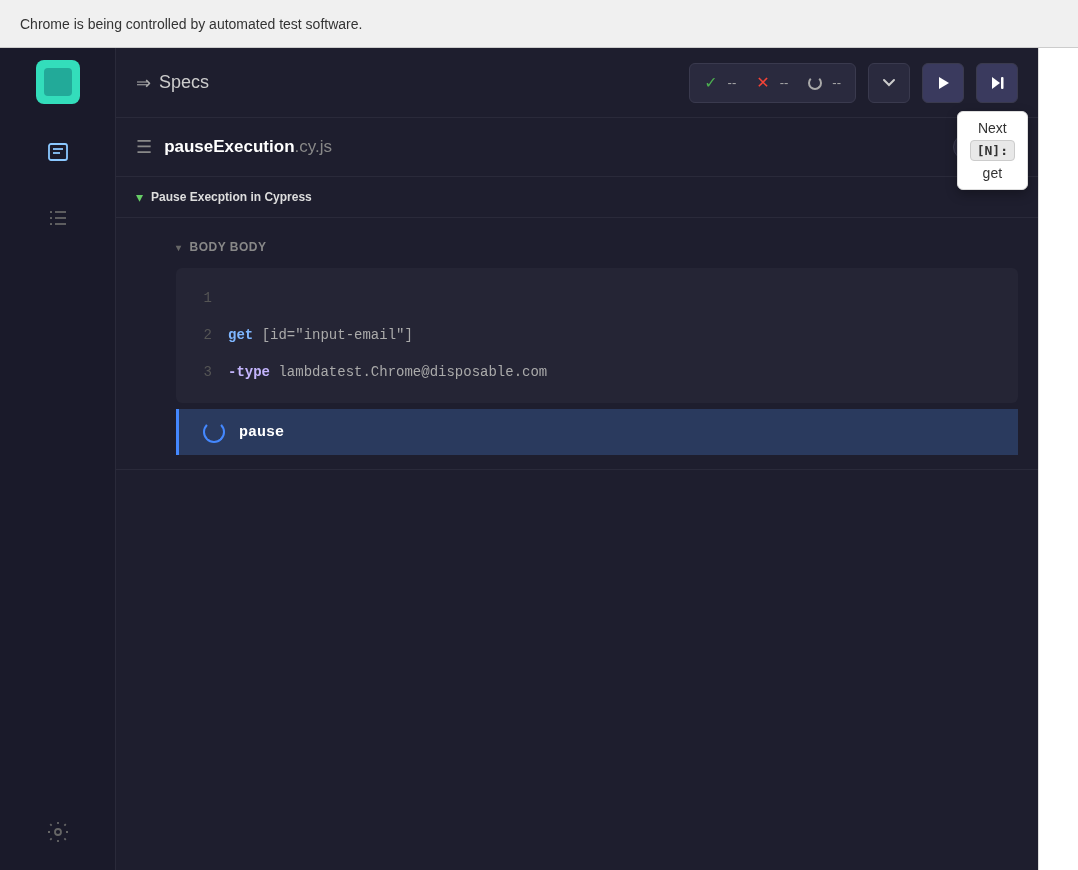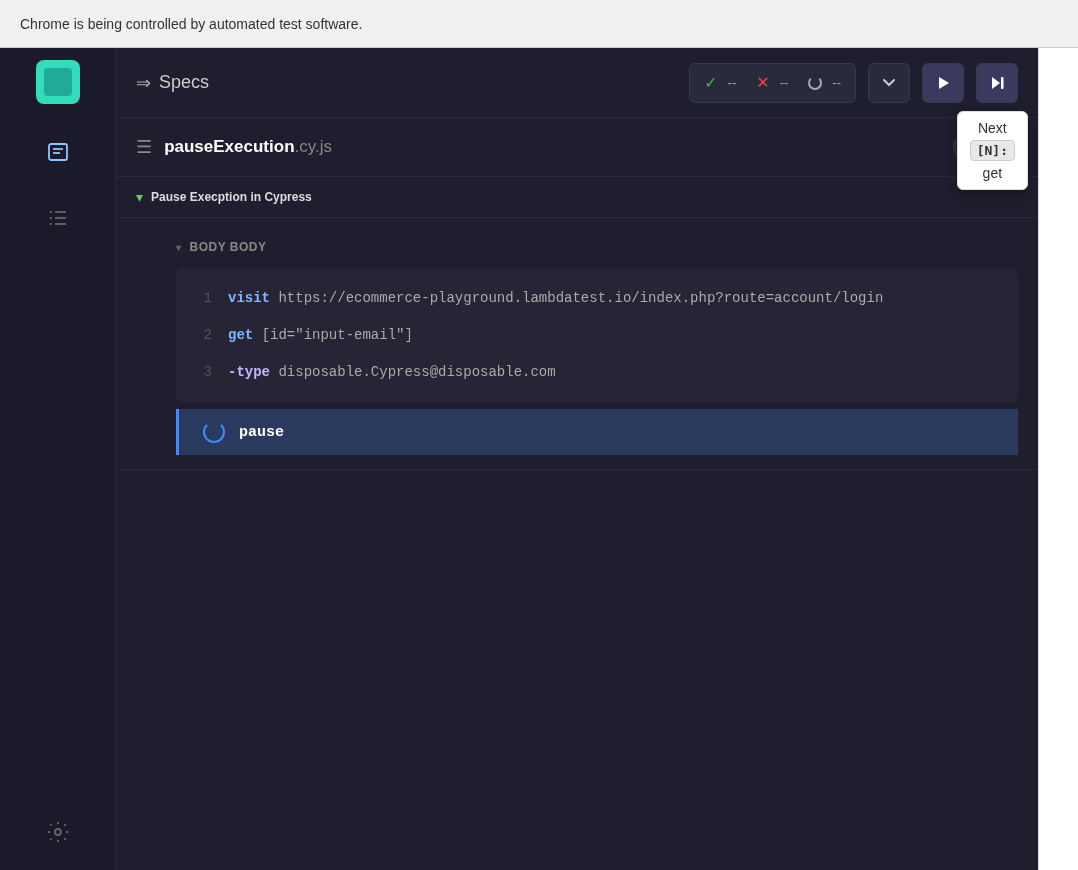--- a/index.html
+++ b/index.html
@@ -498,42 +498,37 @@
           <div class="test-body">
             <div class="test-body-header">
               <span class="chevron">▾</span>
               <span>BODY BODY</span>
             </div>
 
             <div class="code-block">
 
               <div class="code-line">
                 <span class="line-num">1</span>
-                <span class="code-content">
-                  <span class="kw-blue">visit</span>
-                  <span> </span>
-                  <span class="str-url">https://ecommerce-playground.lambdatest.io/index.php?route=account/login</span>
-                </span>
               </div>
 
               <div class="code-line">
                 <span class="line-num">2</span>
                 <span class="code-content">
                   <span class="kw-blue">get</span>
                   <span> </span>
                   <span class="attr-str">[id="input-email"]</span>
                 </span>
               </div>
 
               <div class="code-line">
                 <span class="line-num">3</span>
                 <span class="code-content">
                   <span class="kw-red">-type</span>
                   <span> </span>
-                  <span class="str-email">disposable.Cypress@disposable.com</span>
+                  <span class="str-email">lambdatest.Chrome@disposable.com</span>
                 </span>
               </div>
 
             </div>
 
             <div class="active-row">
               <div class="spinning-circle-small" style="width:22px;height:22px;border:2.5px solid #4488ff;border-top-color:transparent;border-radius:50%;animation:spin 0.8s linear infinite;flex-shrink:0;"></div>
               <span class="cmd-text">pause</span>
             </div>
 

